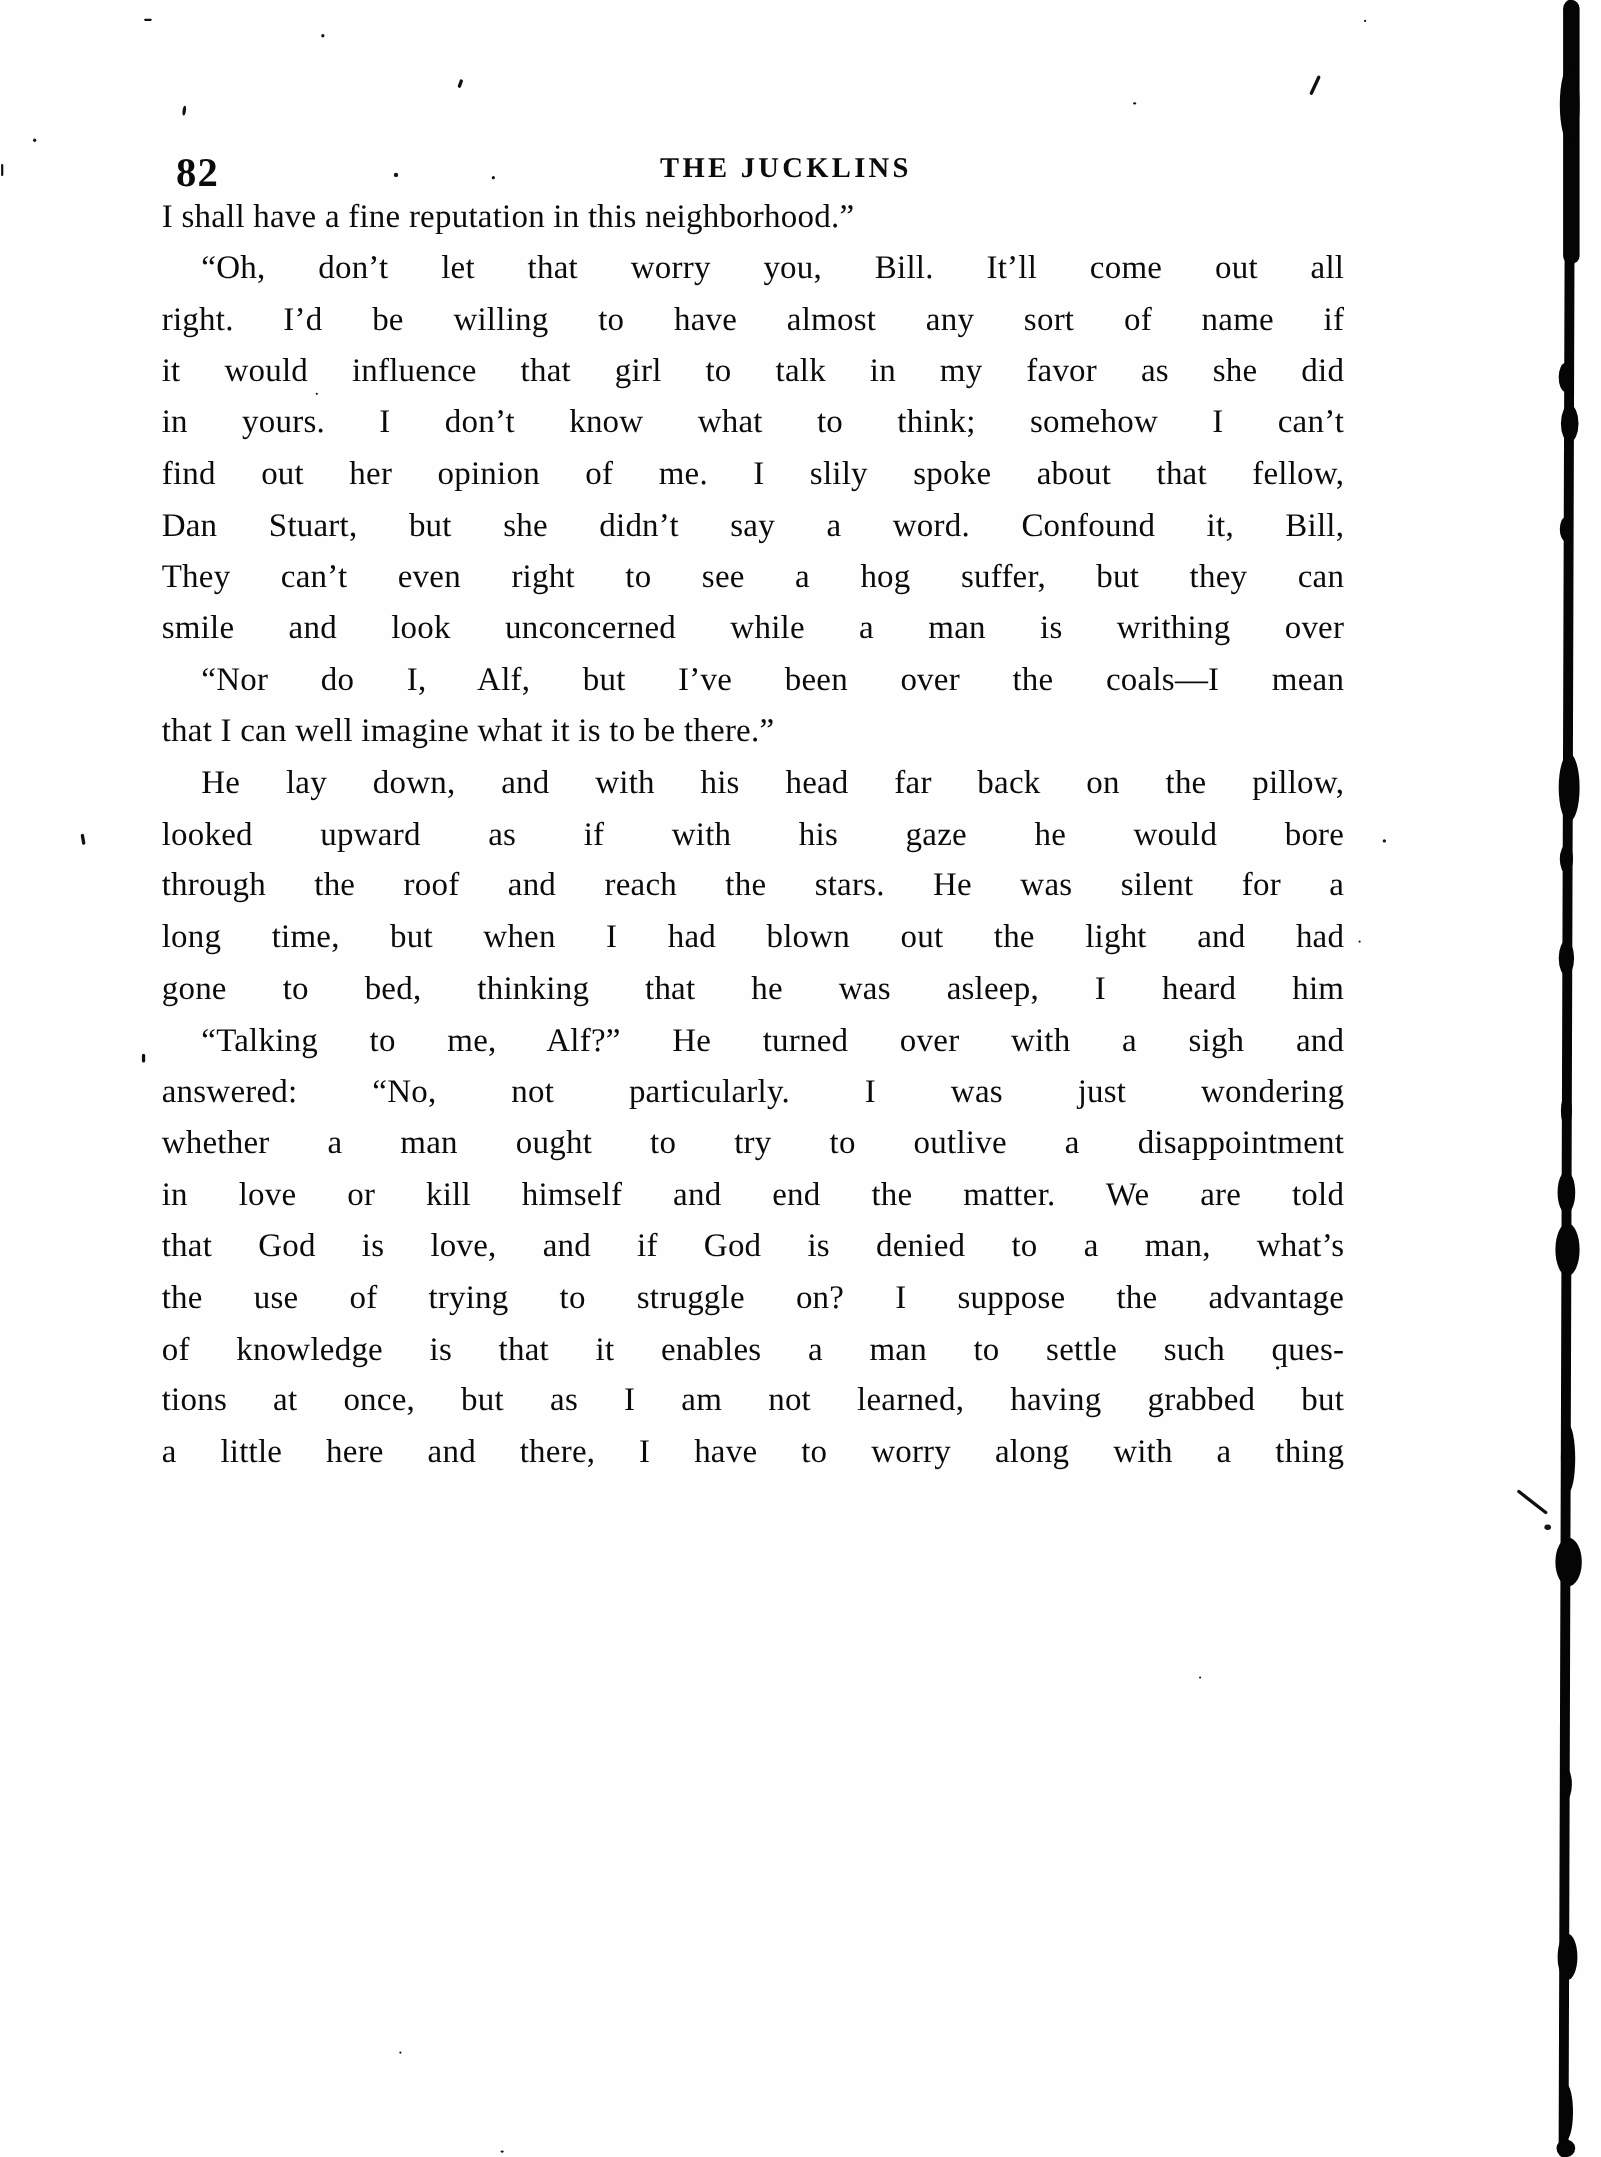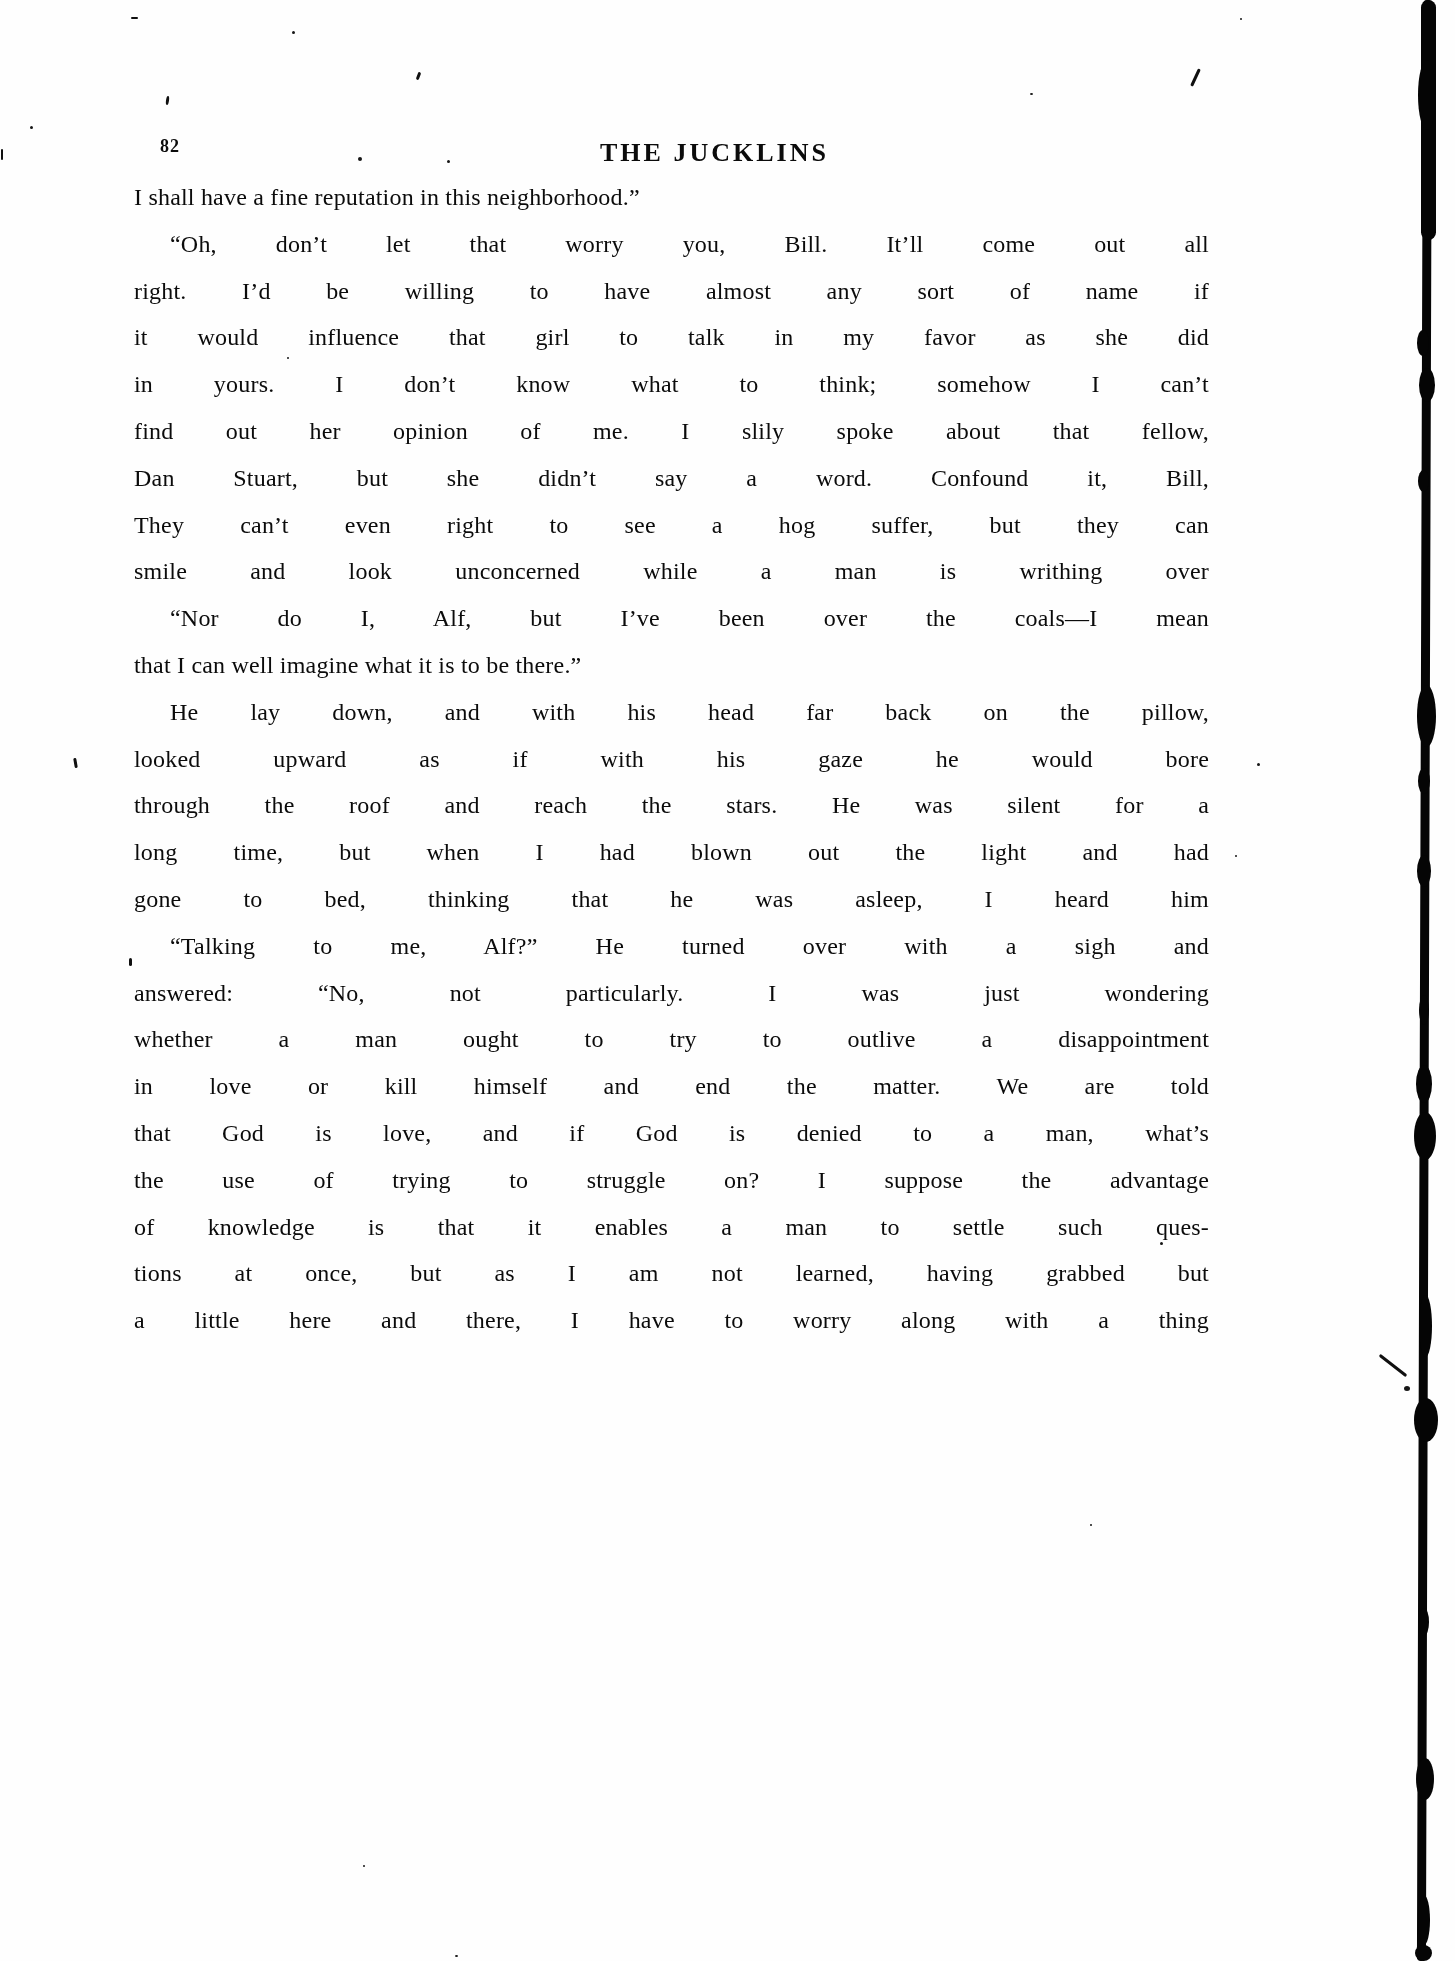--- a/index.html
+++ b/index.html
@@ -7,30 +7,30 @@
     position:relative;
     width:1455px;height:1961px;
     background:#fefefe;
     overflow:hidden;
     font-family:"Liberation Serif","DejaVu Serif",serif;
     color:#0b0b0b;
   }
   
   .pageno{
     position:absolute;left:160px;top:136px;
-    font-size:18px;font-weight:700;letter-spacing:1px;
+    font-size:37px;font-weight:700;letter-spacing:1px;
   }
   .running-title{
     position:absolute;left:600px;top:138px;
     font-size:26px;font-weight:700;letter-spacing:3px;
   }
   
   .text-block{
-    position:absolute;left:134px;top:174px;width:1075px;
-    font-size:24px;line-height:46.8px;
+    position:absolute;left:147px;top:174px;width:1075px;
+    font-size:30px;line-height:46.8px;
     letter-spacing:0.2px;
   }
   .line{
     text-align:justify;
     text-align-last:justify;
     white-space:normal;
     height:46.8px;
     overflow:visible;
   }
   .line.ragged{text-align-last:left;}

